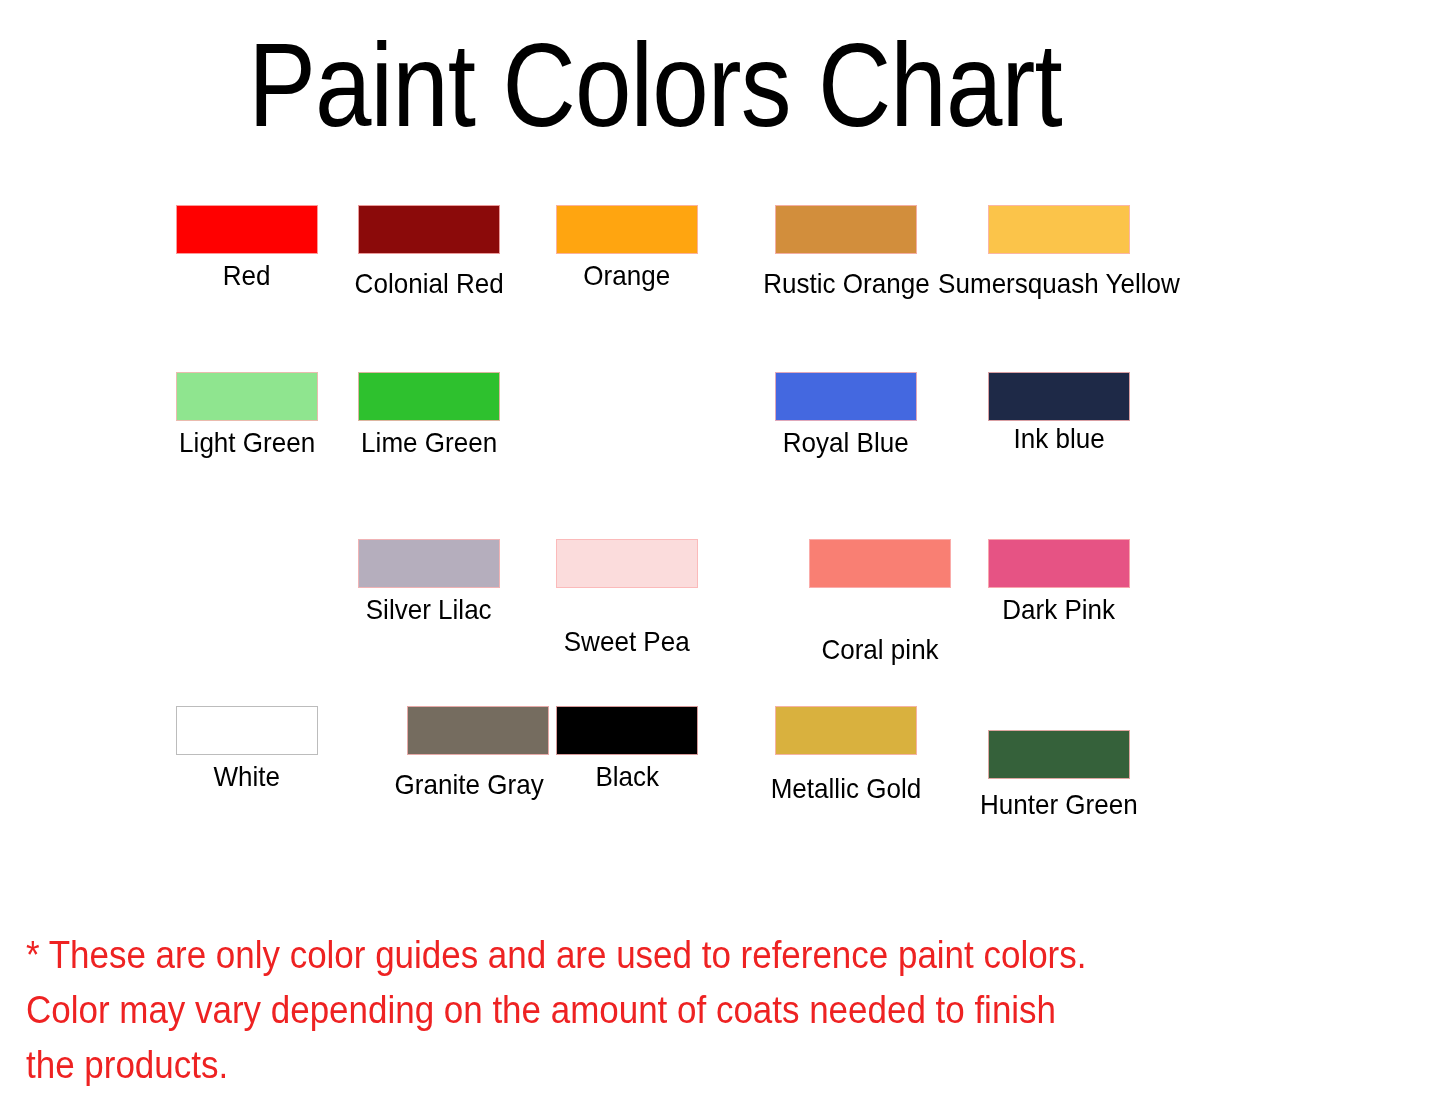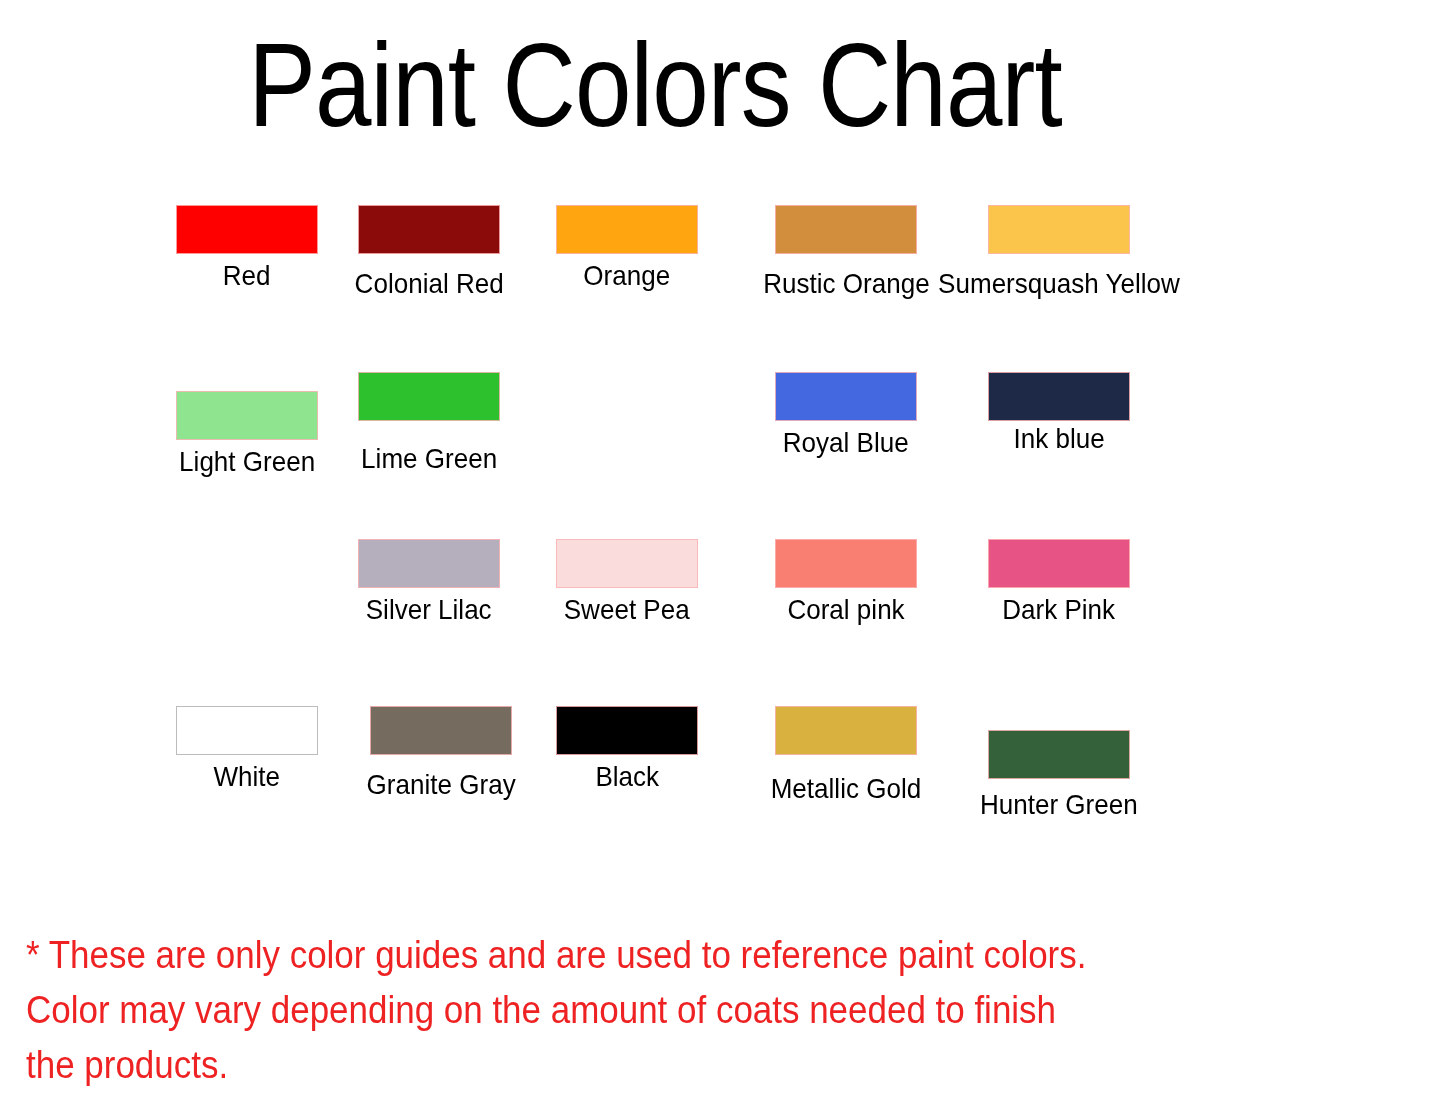--- a/index.html
+++ b/index.html
@@ -109,61 +109,61 @@
       <div class="swatch-cell" style="left: 746px;">
         <div class="swatch-chip" style="background: rgb(210, 142, 60);"></div>
         <div class="swatch-label" style="margin-top: 15px;">Rustic Orange</div>
       </div>
       <div class="swatch-cell" style="left: 959px;">
         <div class="swatch-chip" style="background: rgb(251, 196, 74);"></div>
         <div class="swatch-label" style="margin-top: 15px;">Sumersquash Yellow</div>
       </div>
     </div>
     <div class="swatch-row">
-      <div class="swatch-cell" style="left: 147px; margin-top: 19px;">
+      <div class="swatch-cell" style="left: 147px;">
         <div class="swatch-chip" style="background: rgb(143, 229, 143);"></div>
         <div class="swatch-label" style="margin-top: 7px;">Light Green</div>
       </div>
-      <div class="swatch-cell" style="left: 329px; gap: 16px;">
+      <div class="swatch-cell" style="left: 329px;">
         <div class="swatch-chip" style="background: rgb(46, 193, 46);"></div>
         <div class="swatch-label" style="margin-top: 7px;">Lime Green</div>
       </div>
       <div class="swatch-cell" style="left: 746px;">
         <div class="swatch-chip" style="background: rgb(68, 104, 224);"></div>
         <div class="swatch-label" style="margin-top: 7px;">Royal Blue</div>
       </div>
       <div class="swatch-cell" style="left: 959px;">
         <div class="swatch-chip" style="background: rgb(30, 41, 71);"></div>
         <div class="swatch-label" style="margin-top: 3px;">Ink blue</div>
       </div>
     </div>
     <div class="swatch-row">
       <div class="swatch-cell" style="left: 329px; align-items: center;">
         <div class="swatch-chip" style="background: rgb(181, 174, 189);"></div>
         <div class="swatch-label" style="margin-top: 7px;">Silver Lilac</div>
       </div>
-      <div class="swatch-cell" style="left: 527px;">
+      <div class="swatch-cell" style="left: 527px; gap: 32px;">
         <div class="swatch-chip" style="background: rgb(251, 220, 220);"></div>
         <div class="swatch-label" style="margin-top: 7px;">Sweet Pea</div>
       </div>
-      <div class="swatch-cell" style="left: 746px;">
+      <div class="swatch-cell" style="left: 780px; gap: 40px;">
         <div class="swatch-chip" style="background: rgb(249, 127, 115);"></div>
         <div class="swatch-label" style="margin-top: 7px;">Coral pink</div>
       </div>
       <div class="swatch-cell" style="left: 959px;">
         <div class="swatch-chip" style="background: rgb(230, 83, 132);"></div>
         <div class="swatch-label" style="margin-top: 7px;">Dark Pink</div>
       </div>
     </div>
     <div class="swatch-row">
       <div class="swatch-cell" style="left: 147px;">
         <div class="swatch-chip bordered-light" style="background: rgb(255, 255, 255);"></div>
         <div class="swatch-label" style="margin-top: 7px;">White</div>
       </div>
-      <div class="swatch-cell" style="left: 341px;">
+      <div class="swatch-cell" style="left: 349px; align-items: flex-end;">
         <div class="swatch-chip" style="background: rgb(117, 108, 95);"></div>
         <div class="swatch-label" style="margin-top: 15px;">Granite Gray</div>
       </div>
       <div class="swatch-cell" style="left: 527px;">
         <div class="swatch-chip" style="background: rgb(0, 0, 0);"></div>
         <div class="swatch-label" style="margin-top: 7px;">Black</div>
       </div>
       <div class="swatch-cell" style="left: 746px;">
         <div class="swatch-chip" style="background: rgb(217, 177, 62);"></div>
         <div class="swatch-label" style="margin-top: 19px;">Metallic Gold</div>

